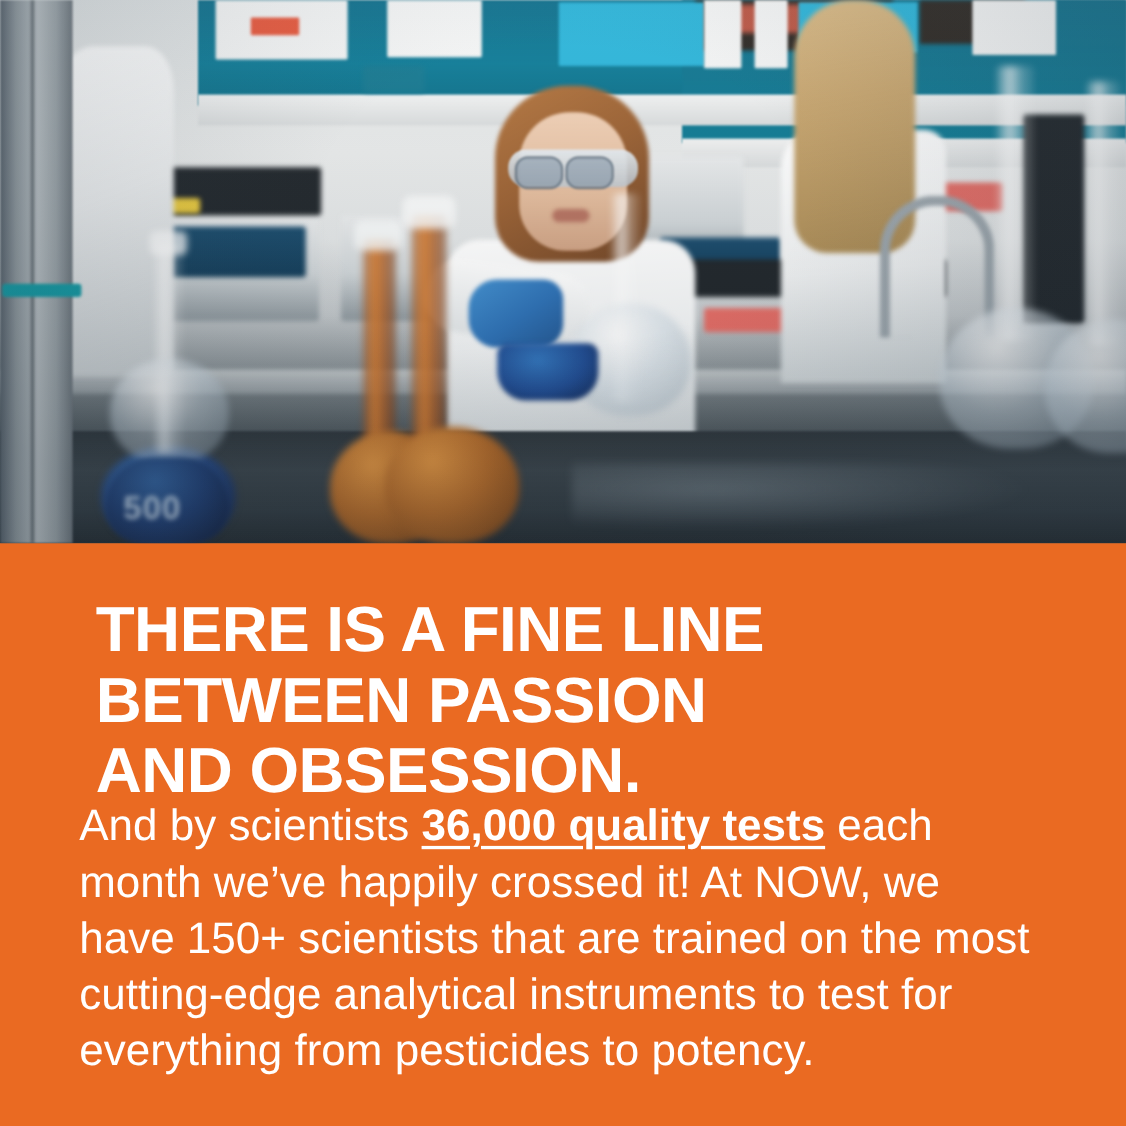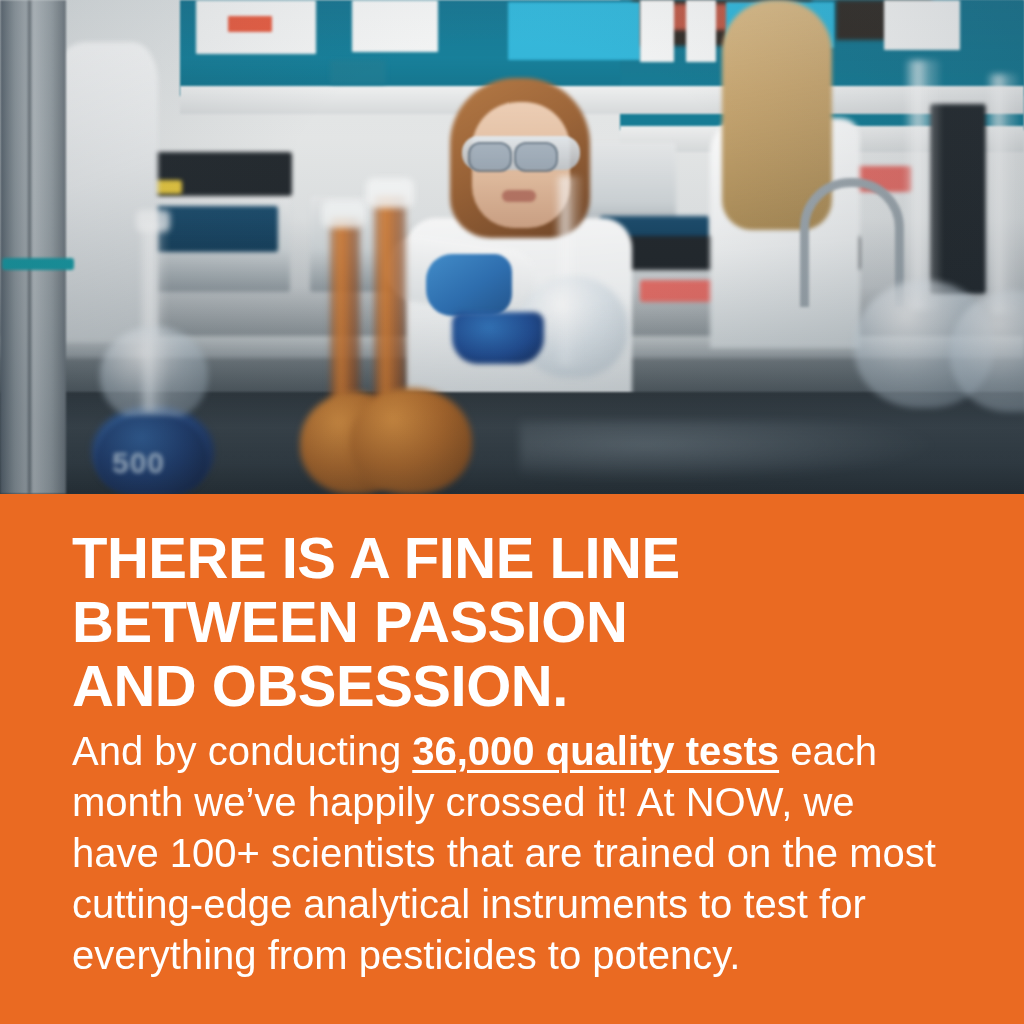--- a/index.html
+++ b/index.html
@@ -350,21 +350,21 @@
     left: 72px;
     top: 32px;
     width: 880px;
     color: #ffffff;
     font-family: "Liberation Sans", sans-serif;
     font-weight: 700;
     font-size: 58px;
     line-height: 64px;
     letter-spacing: -0.5px;
     text-transform: uppercase;
-    margin: 0;
+    margin: 15px;
   }
   .headline .hl-line { display: block; }
 
   .body-copy {
     position: absolute;
     left: 72px;
     top: 232px;
     width: 880px;
     color: #ffffff;
     font-family: "Liberation Sans", sans-serif;
@@ -482,16 +482,16 @@
   </div>
 
   <div class="panel">
 
     <h1 class="headline">
       <span class="hl-line">There is a fine line</span>
       <span class="hl-line">between passion</span>
       <span class="hl-line">and obsession.</span>
     </h1>
 
-    <p class="body-copy"><span>And by conducting </span><span class="hi">36,000 quality tests</span><span> each month we’ve happily crossed it! At NOW, we have 100+ scientists that are trained on the most cutting-edge analytical instruments to test for everything from pesticides to potency.</span></p>
+    <p class="body-copy"><span>And by scientists </span><span class="hi">36,000 quality tests</span><span> each month we’ve happily crossed it! At NOW, we have 150+ scientists that are trained on the most cutting-edge analytical instruments to test for everything from pesticides to potency.</span></p>
 
   </div>
 </div>
 
 </body></html>

